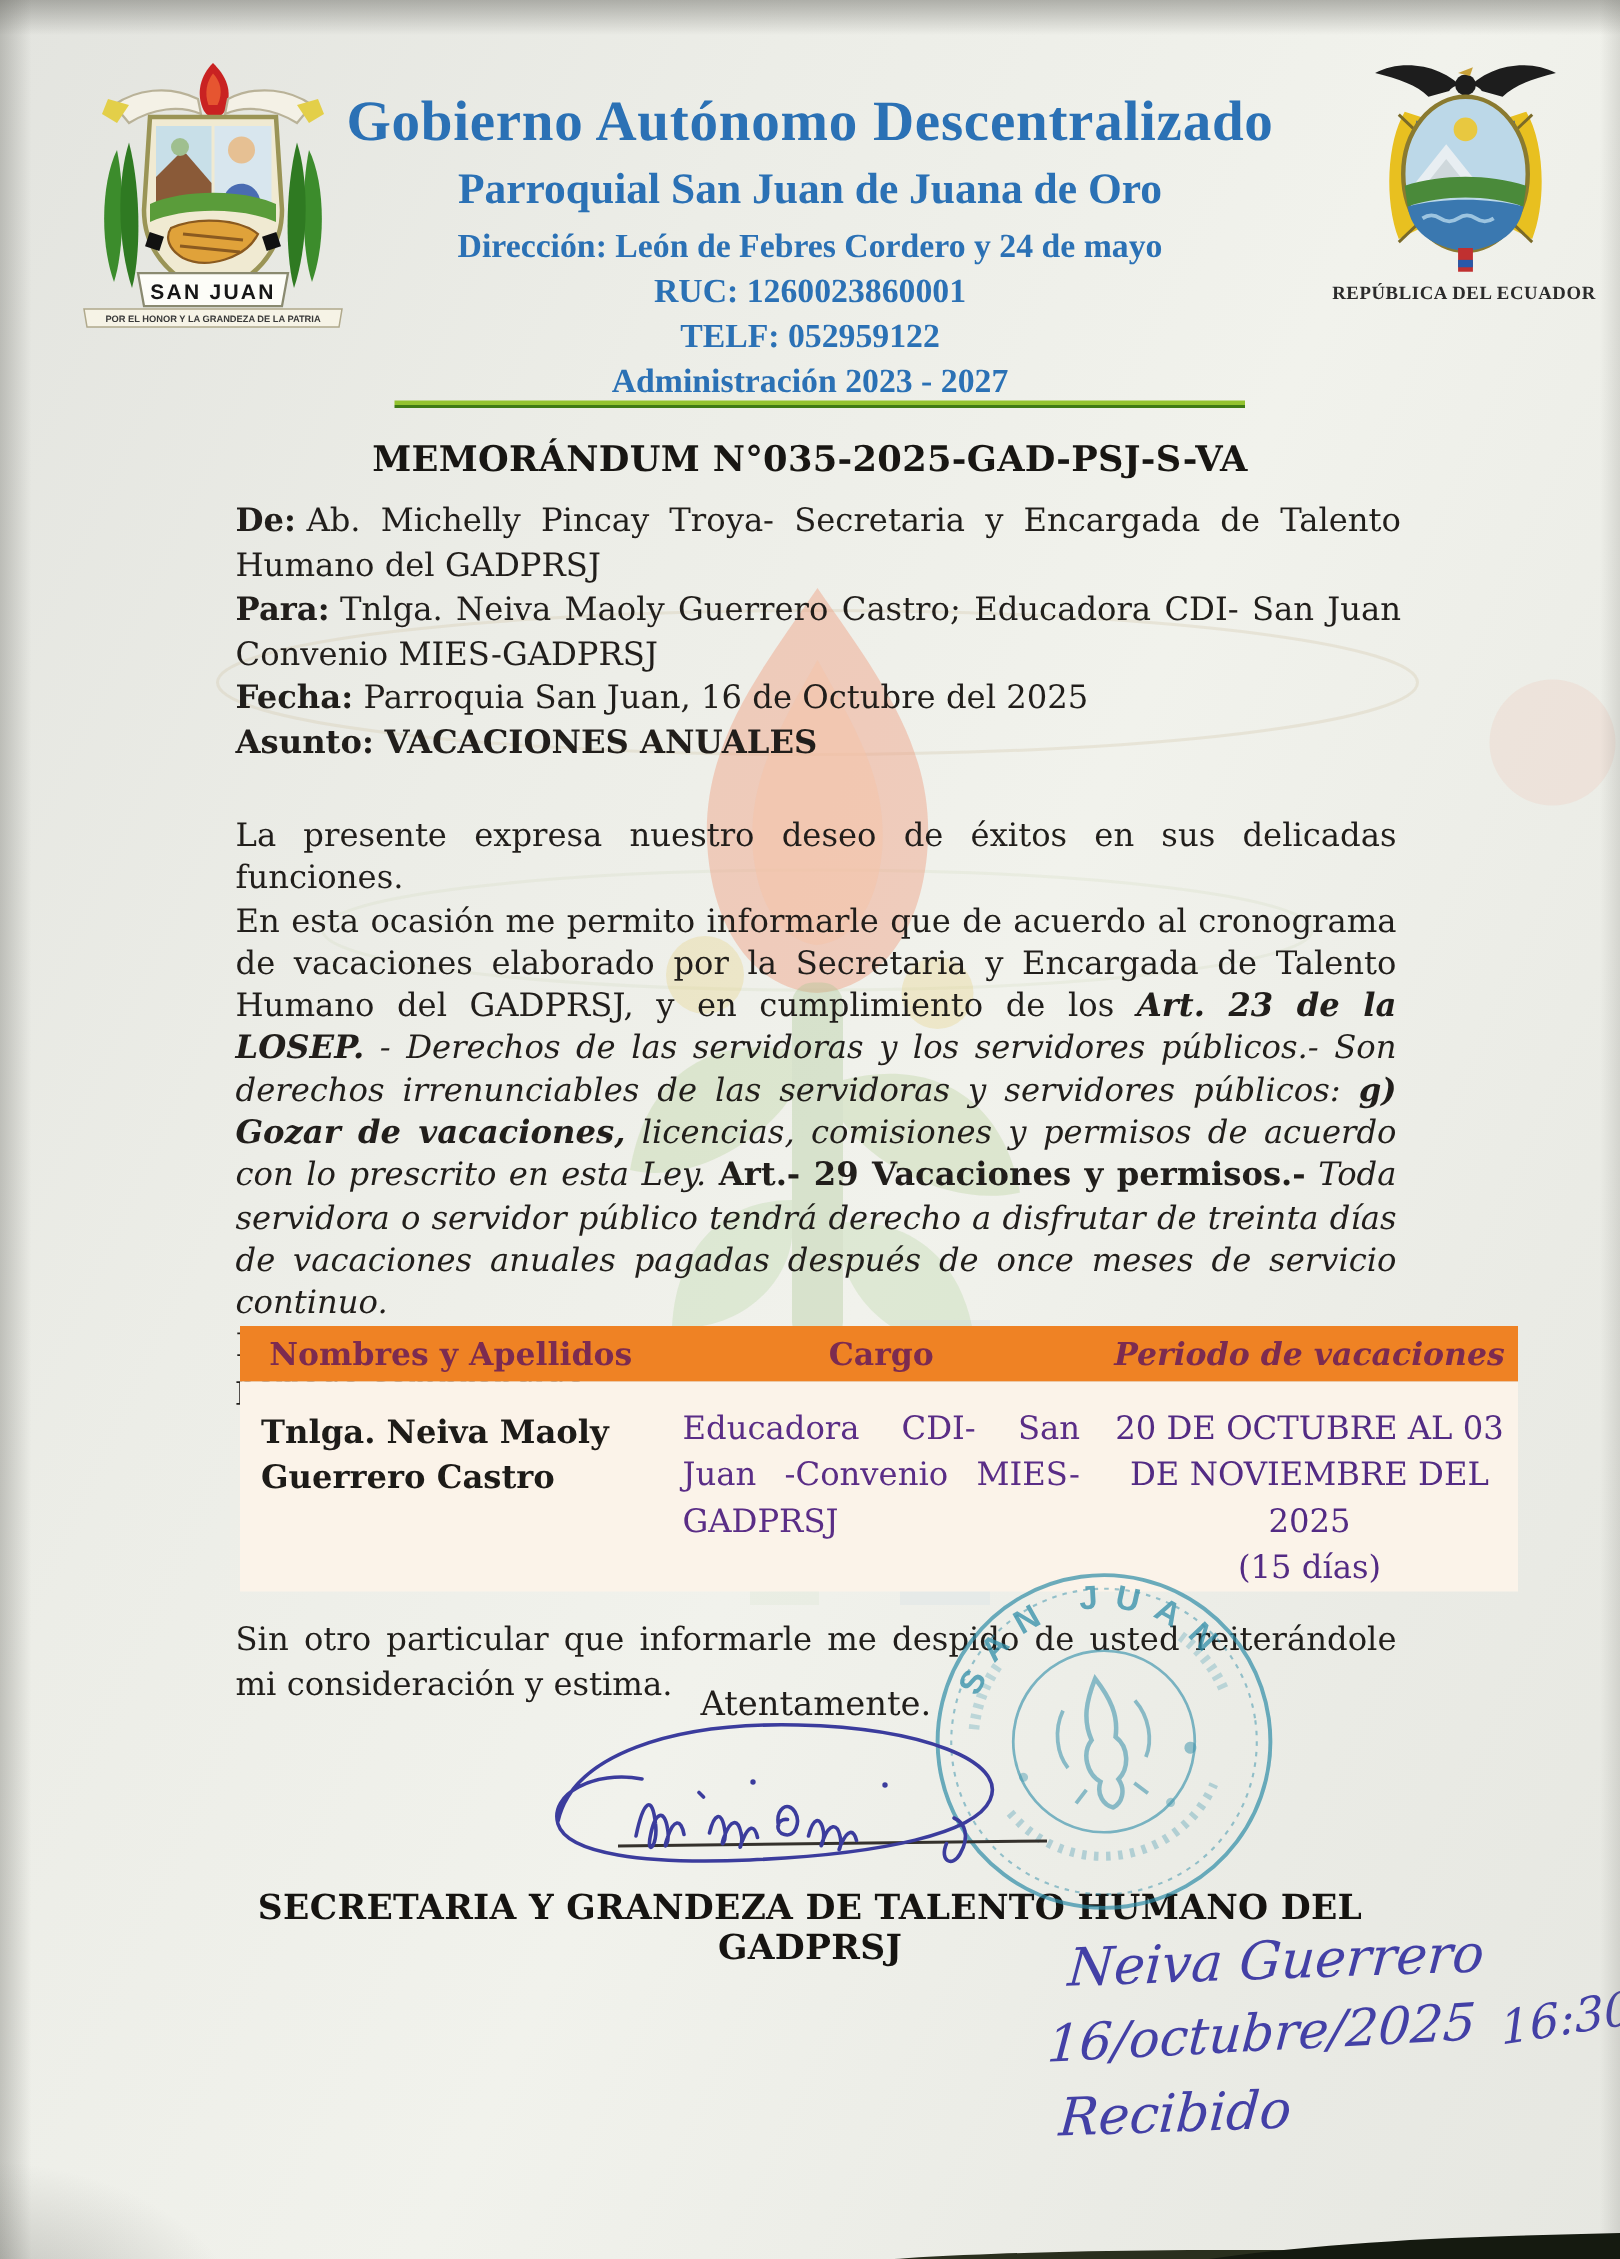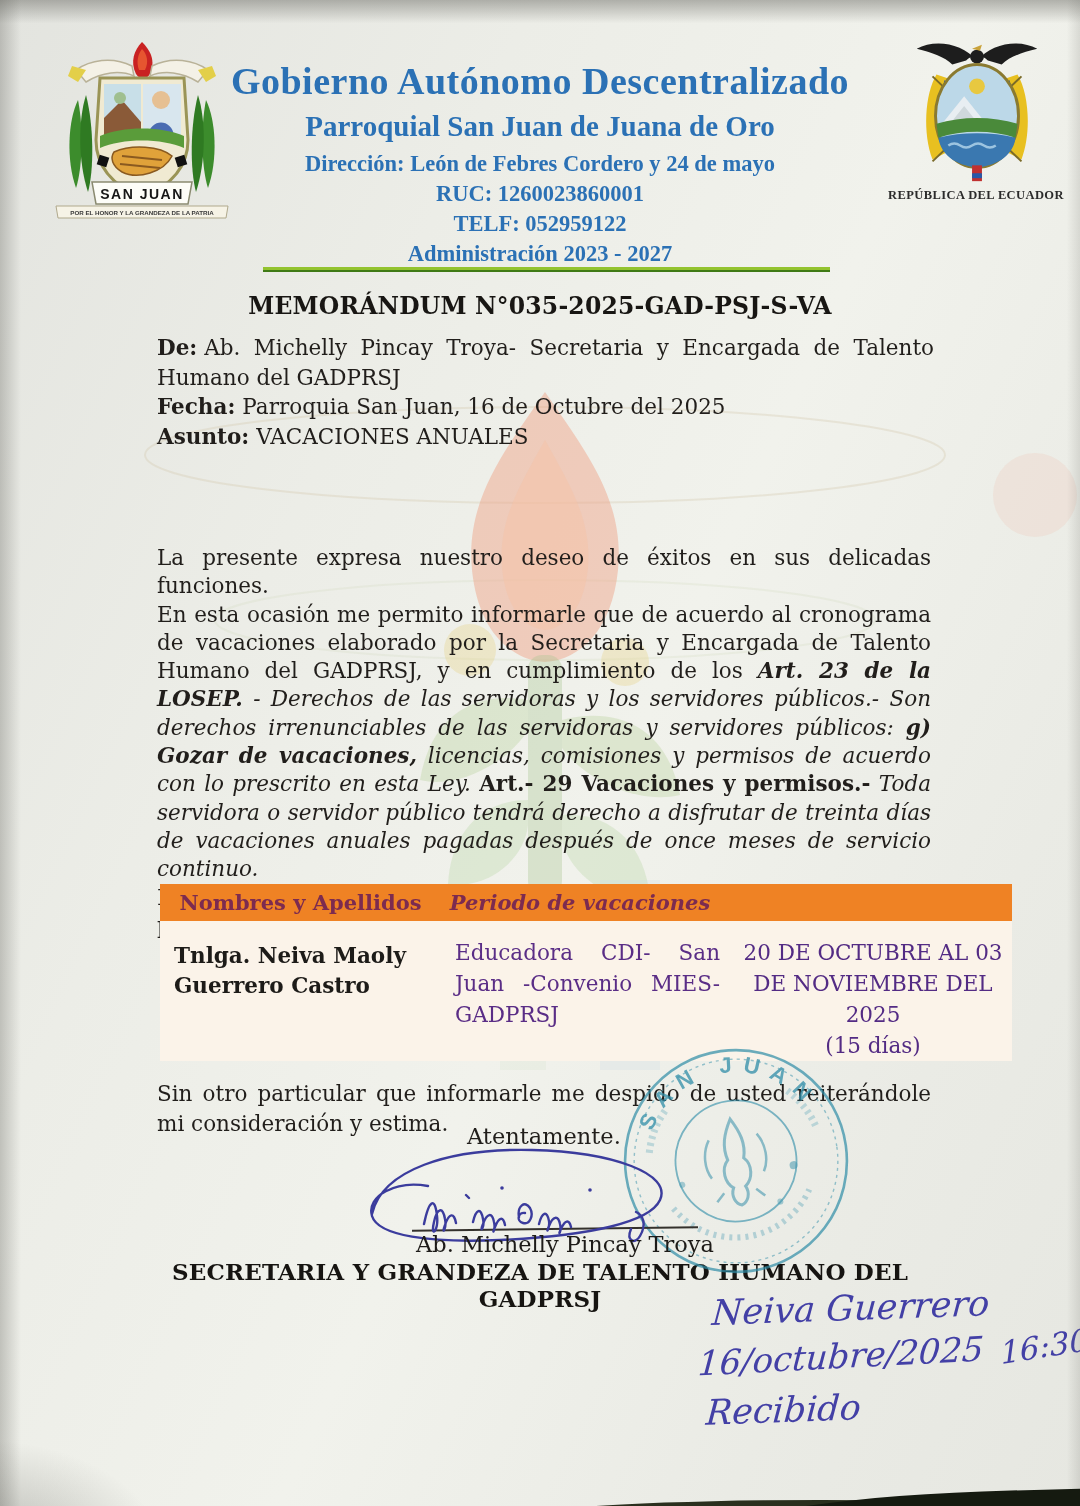--- a/index.html
+++ b/index.html
@@ -38,21 +38,21 @@
   .green-rule{position:absolute;left:263px;top:267px;width:567px;height:5px;z-index:3;
     background:linear-gradient(180deg,#93c32f 0 55%,#3f7a15 55% 100%);}
 
   .memo-title{position:absolute;left:100px;top:292px;width:880px;text-align:center;
     font-weight:bold;font-size:23.5px;color:#181613;z-index:3;letter-spacing:.2px;}
 
   .meta{position:absolute;left:157px;top:333px;width:777px;font-size:21.5px;
     line-height:29.6px;text-align:justify;z-index:3;}
   .meta p{margin:0;}
   .lbl{font-weight:bold;margin-right:7px;}
-  .subj{font-weight:normal;margin-top:11px;}
+  .subj{font-weight:bold;margin-top:11px;}
 
   .body-text{position:absolute;left:157px;top:544px;width:774px;font-size:21.5px;
     line-height:28.3px;text-align:justify;z-index:3;}
   .body-text p{margin:0;}
 
   .doc-table{position:absolute;left:160px;top:884px;width:852px;z-index:3;}
   .thead{display:flex;background:#ef8224;color:#7c2b50;font-weight:bold;font-size:21px;
     height:37px;align-items:center;box-shadow:0 1px 0 rgba(140,70,10,.35);}
   .th1{width:281px;text-align:center;}
   .th2{width:293px;text-align:center;}
@@ -174,33 +174,35 @@
     <div class="ht4">RUC: 1260023860001</div>
     <div class="ht5">TELF: 052959122</div>
     <div class="ht6">Administración 2023 - 2027</div>
   </div>
   <div class="green-rule"></div>
 
   <div class="memo-title">MEMORÁNDUM N°035-2025-GAD-PSJ-S-VA</div>
 
   <div class="meta">
     <p><span class="lbl">De:</span><span>Ab. Michelly Pincay Troya- Secretaria y Encargada de Talento Humano del GADPRSJ</span></p>
+    <p><span class="lbl">Para:</span><span>Tnlga. Neiva Maoly Guerrero Castro; Educadora CDI- San Juan Convenio MIES-GADPRSJ</span></p>
     <p><span class="lbl">Fecha:</span><span>Parroquia San Juan, 16 de Octubre del 2025</span></p>
     <p><span class="lbl">Asunto:</span><span class="subj">VACACIONES ANUALES</span></p>
   </div>
 
   <div class="body-text">
     <p><span>La presente expresa nuestro deseo de éxitos en sus delicadas funciones.</span></p>
     <p><span>En esta ocasión me permito informarle que de acuerdo al cronograma de vacaciones elaborado por la Secretaria y Encargada de Talento Humano del GADPRSJ, y en cumplimiento de los </span><span style="font-weight: bold; font-style: italic;">Art. 23 de la LOSEP.</span><span style="font-style: italic;"> - Derechos de las servidoras y los servidores públicos.- Son derechos irrenunciables de las servidoras y servidores públicos: </span><span style="font-weight: bold; font-style: italic;">g) Gozar de vacaciones,</span><span style="font-style: italic;"> licencias, comisiones y permisos de acuerdo con lo prescrito en esta Ley. </span><span style="font-weight: bold;">Art.- 29 Vacaciones y permisos.-</span><span style="font-style: italic;"> Toda servidora o servidor público tendrá derecho a disfrutar de treinta días de vacaciones anuales pagadas después de once meses de servicio continuo.</span></p>
     <p><span>Por lo antes expuesto, usted deberá gozar sus vacaciones en el periodo comprendido:</span></p>
   </div>
 
   <div class="doc-table">
     <div class="thead">
       <div class="th1">Nombres y Apellidos</div>
+      <div class="th2">Cargo</div>
       <div class="th3">Periodo de vacaciones</div>
     </div>
     <div class="trow">
       <div class="td1">Tnlga. Neiva Maoly Guerrero Castro</div>
       <div class="td2">Educadora CDI- San Juan -Convenio MIES- GADPRSJ</div>
       <div class="td3">
         <div>20 DE OCTUBRE AL 03 DE NOVIEMBRE DEL 2025</div>
         <div>(15 días)</div>
       </div>
     </div>
@@ -233,21 +235,20 @@
   <svg class="signature" viewBox="0 0 345 108">
     <g fill="none" stroke="#3b3c9d" stroke-width="2.4" stroke-linecap="round">
       <path d="M20,72 C30,28 96,6 180,8 C262,10 320,32 308,58 C298,80 238,94 148,98 C78,101 26,94 20,74 C14,54 44,38 76,44"></path>
       <path d="M72,82 c5,-24 11,-28 13,-8 c2,15 -7,23 -3,6 c3,-14 9,-16 11,-3 c2,10 -4,17 0,6 c4,-12 9,-13 11,-2 m10,-28 l3,3 m4,24 c3,-13 8,-15 10,-3 c2,9 -4,15 0,5 c4,-11 9,-12 11,-2 c2,8 -3,14 1,5 c4,-10 8,-11 10,-2 m14,-8 c-2,-11 6,-17 11,-9 c4,7 0,17 -7,15 c-7,-2 -5,-11 2,-10 m14,11 c3,-12 8,-14 10,-3 c1,8 -4,14 0,5 c4,-10 9,-11 11,-2 c2,8 -3,13 1,5 c4,-9 8,-10 10,-2"></path>
       <path d="M284,70 c7,3 11,12 4,24 c-5,9 -14,5 -9,-7"></path>
     </g>
     <circle cx="150" cy="46" r="1.8" fill="#3b3c9d"></circle>
     <circle cx="238" cy="48" r="1.8" fill="#3b3c9d"></circle>
   </svg>
   <div class="sig-underline"></div>
-  <div class="signer-name">Ab. Michelly Pincay Troya</div>
   <div class="signer-title">SECRETARIA Y GRANDEZA DE TALENTO HUMANO DEL GADPRSJ</div>
 
   <div class="hand hw-name">Neiva Guerrero</div>
   <div class="hand hw-date">16/octubre/2025</div>
   <div class="hand hw-time">16:30</div>
   <div class="hand hw-received">Recibido</div>
 
   <div class="bottom-sliver2"></div>
   <div class="bottom-sliver"></div>
 </div>

